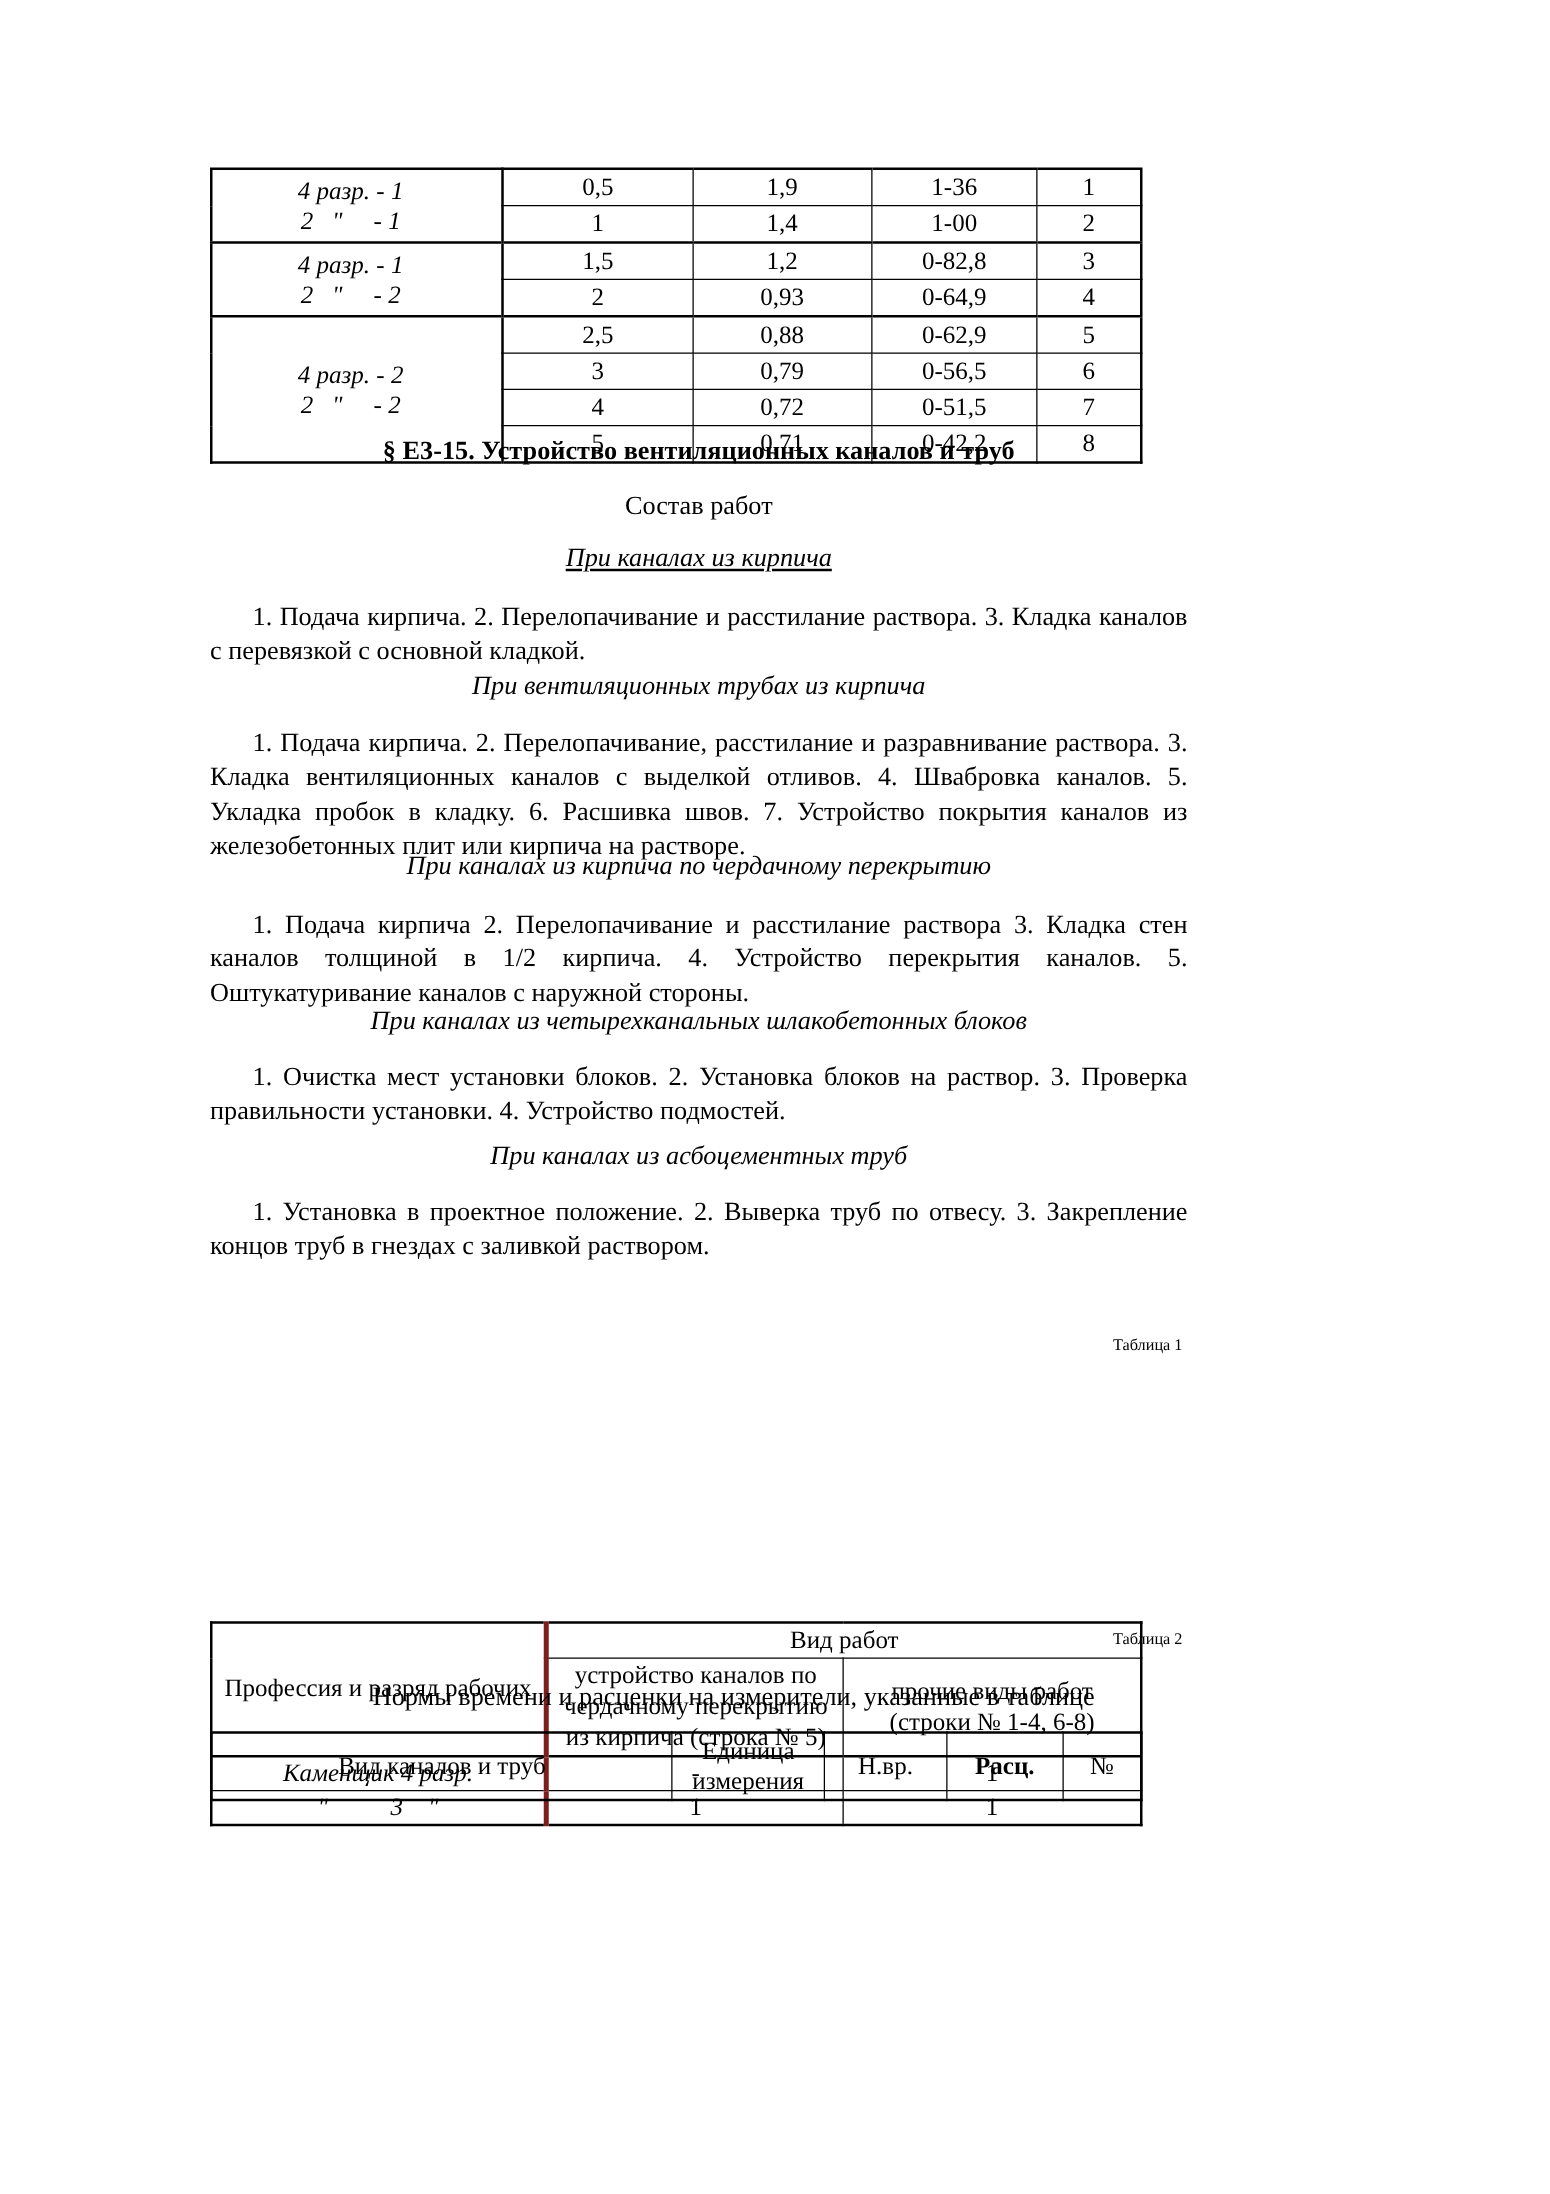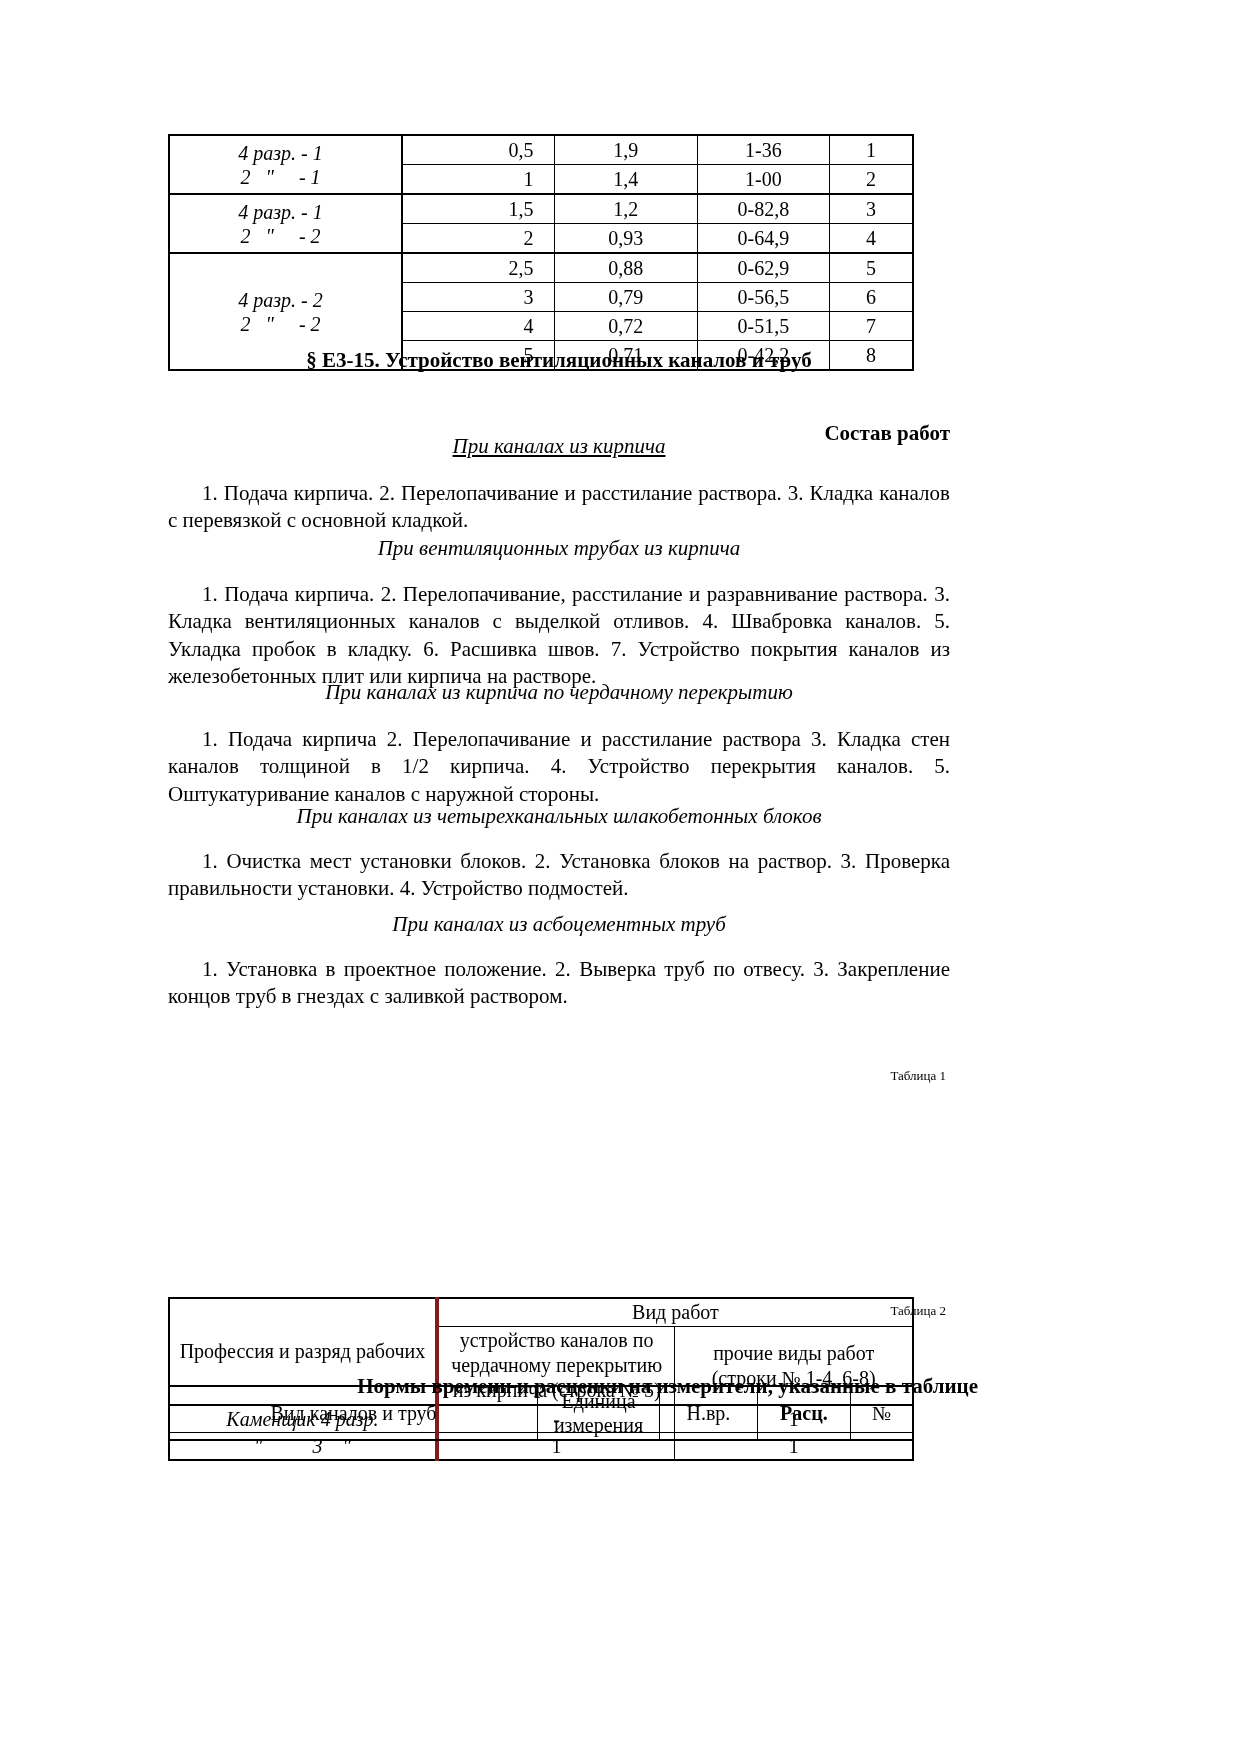--- a/index.html
+++ b/index.html
@@ -52,43 +52,42 @@
     line-height: 24px;
     font-size: 20px;
     text-align: center;
   }
   .tbl-top .c-crew {
     width: 266px;
     font-style: italic;
     text-align: center;
     padding-left: 10px;
   }
-  .tbl-top .c-meas { width: 158px; text-align: right; }
+  .tbl-top .c-meas { width: 158px; }
   .tbl-top .c-norm { width: 140px; }
   .tbl-top .c-rate { width: 122px; font-weight: normal; margin-left: 40px; }
   .tbl-top .c-num  { width: 60px; }
   .tbl-top .grp-top td { border-top: 2px solid #000; }
   .tbl-top .crew-cell {
     border-right: 2px solid #000;
   }
   .crewline { display: block; white-space: pre; }
 
   
   .h-section {
     text-align: center;
     font-weight: bold;
     font-size: 21px;
     margin: 0;
     padding: 0;
   }
   .h-sub {
-    text-align: right;
-    font-weight: bold;
-    font-size: 21px;
-    margin-top: 29px;
+    text-align: center;
+    font-weight: normal;
+    font-size: 21px;
   }
   .h-italic {
     text-align: center;
     font-style: italic;
     font-size: 21px;
   }
   p.body {
     font-size: 21px;
     line-height: 1.30;
     text-align: justify;

